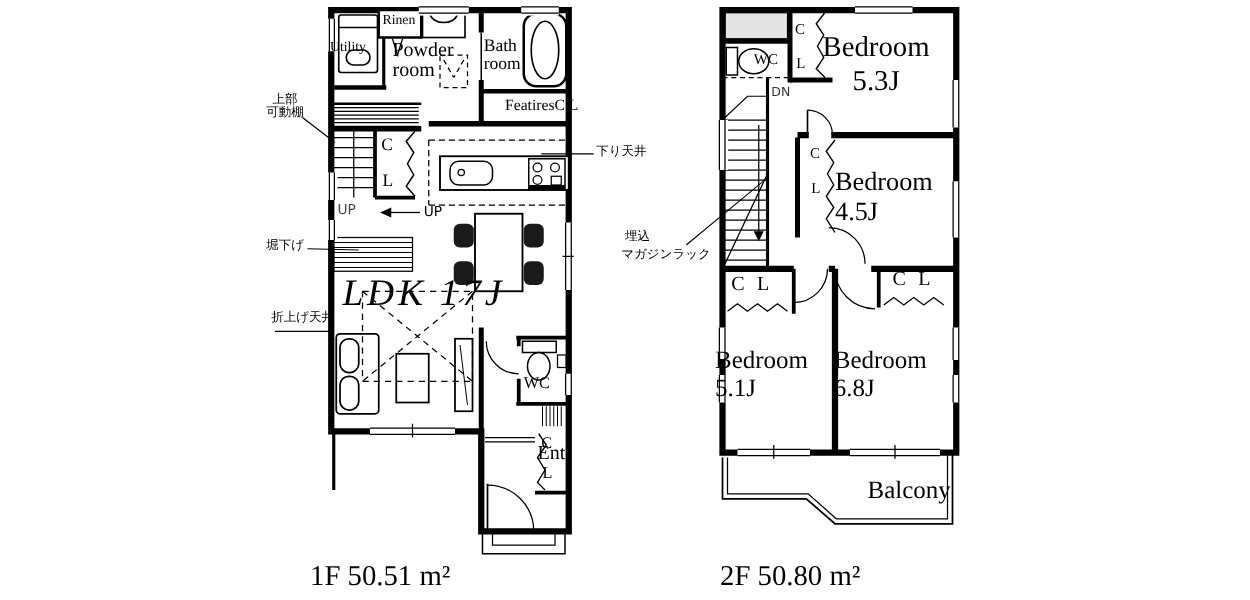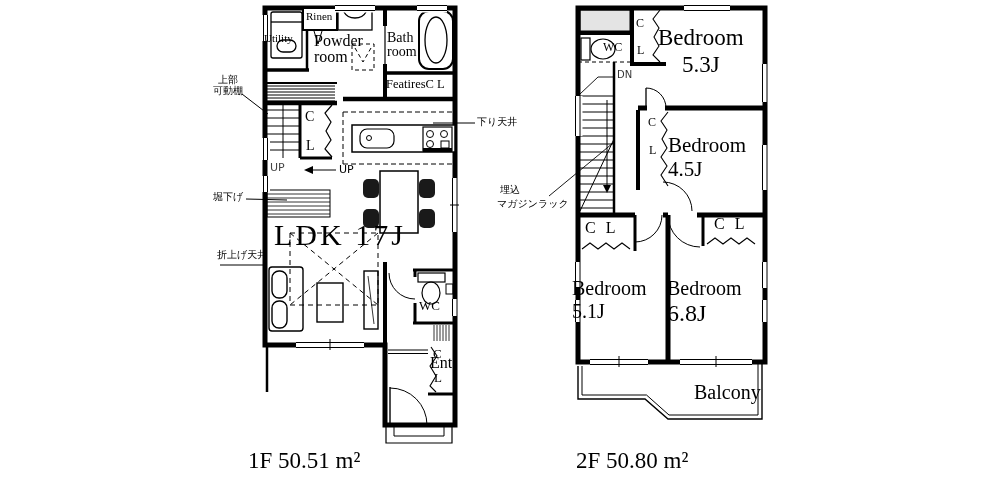--- a/index.html
+++ b/index.html
@@ -289,26 +289,26 @@
     <line x1="549" y1="196" x2="613" y2="143" stroke-width="0.9"></line>
   </g>
 </svg>
 
   <div class="lbl serif" style="left:264px;top:33px;font-size:11px;">Utility</div>
   <div class="lbl serif" style="left:306px;top:11px;font-size:11px;">Rinen</div>
   <div class="lbl serif ctr" style="left:314px;top:33px;width:74px;font-size:16px;">Powder</div>
   <div class="lbl serif ctr" style="left:314px;top:49px;width:74px;font-size:16px;">room</div>
   <div class="lbl serif" style="left:387px;top:31px;font-size:14px;">Bath</div>
   <div class="lbl serif" style="left:387px;top:45px;font-size:14px;">room</div>
-  <div class="lbl serif" style="left:386px;top:78px;font-size:12.5px;">FeatiresC L</div>
+  <div class="lbl serif" style="left:404px;top:78px;font-size:12.5px;">FeatiresC L</div>
   <div class="lbl serif" style="left:305px;top:110px;font-size:14px;">C</div>
   <div class="lbl serif" style="left:306px;top:139px;font-size:14px;">L</div>
   <div class="lbl jp" style="left:270px;top:162px;font-size:11px;color:#444;">UP</div>
   <div class="lbl jp" style="left:339px;top:164px;font-size:11px;">UP</div>
-  <div class="lbl serif" style="left:274px;top:220px;font-size:30px;letter-spacing:3px;">LDK 17J</div>
+  <div class="lbl serif" style="left:274px;top:220px;font-size:30px;letter-spacing:3px;font-style:italic;">LDK 17J</div>
   <div class="lbl serif" style="left:419px;top:299px;font-size:13px;">WC</div>
   <div class="lbl serif" style="left:390px;top:355px;font-size:16px;margin-left:40px;">Ent</div>
   <div class="lbl serif" style="left:433px;top:347px;font-size:13px;">C</div>
   <div class="lbl serif" style="left:434px;top:371px;font-size:13px;">L</div>
 
   <div class="lbl jp" style="left:218px;top:75px;font-size:10px;">上部</div>
   <div class="lbl jp" style="left:213px;top:86px;font-size:10px;">可動棚</div>
   <div class="lbl jp" style="left:213px;top:192px;font-size:10px;">堀下げ</div>
   <div class="lbl jp" style="left:217px;top:250px;font-size:10px;">折上げ天井</div>
   <div class="lbl jp" style="left:477px;top:117px;font-size:10px;">下り天井</div>
@@ -327,21 +327,21 @@
   <div class="lbl serif" style="left:649px;top:144px;font-size:12px;">L</div>
   <div class="lbl serif ctr" style="left:668px;top:135px;width:96px;font-size:21px;">Bedroom</div>
   <div class="lbl serif ctr" style="left:668px;top:159px;width:96px;font-size:21px;">4.5J</div>
 
   <div class="lbl serif" style="left:585px;top:220px;font-size:16px;letter-spacing:3px;">C L</div>
   <div class="lbl serif" style="left:714px;top:216px;font-size:16px;letter-spacing:3px;">C L</div>
 
   <div class="lbl serif ctr" style="left:572px;top:278px;width:98px;font-size:20px;">Bedroom</div>
   <div class="lbl serif ctr" style="left:572px;top:301px;width:98px;font-size:20px;">5.1J</div>
   <div class="lbl serif ctr" style="left:667px;top:278px;width:96px;font-size:20px;">Bedroom</div>
-  <div class="lbl serif ctr" style="left:667px;top:301px;width:96px;font-size:24px;">6.8J</div>
+  <div class="lbl serif ctr" style="left:667px;top:301px;width:96px;font-size:20px;">6.8J</div>
 
   <div class="lbl serif" style="left:694px;top:382px;font-size:20px;">Balcony</div>
 
   <div class="lbl jp ctr" style="left:500px;top:185px;width:58px;font-size:10px;">埋込</div>
   <div class="lbl jp ctr" style="left:497px;top:199px;width:76px;font-size:10px;">マガジンラック</div>
 
   <div class="lbl serif" style="left:576px;top:449px;font-size:23px;">2F 50.80 m²</div>
 
 </div>
 

